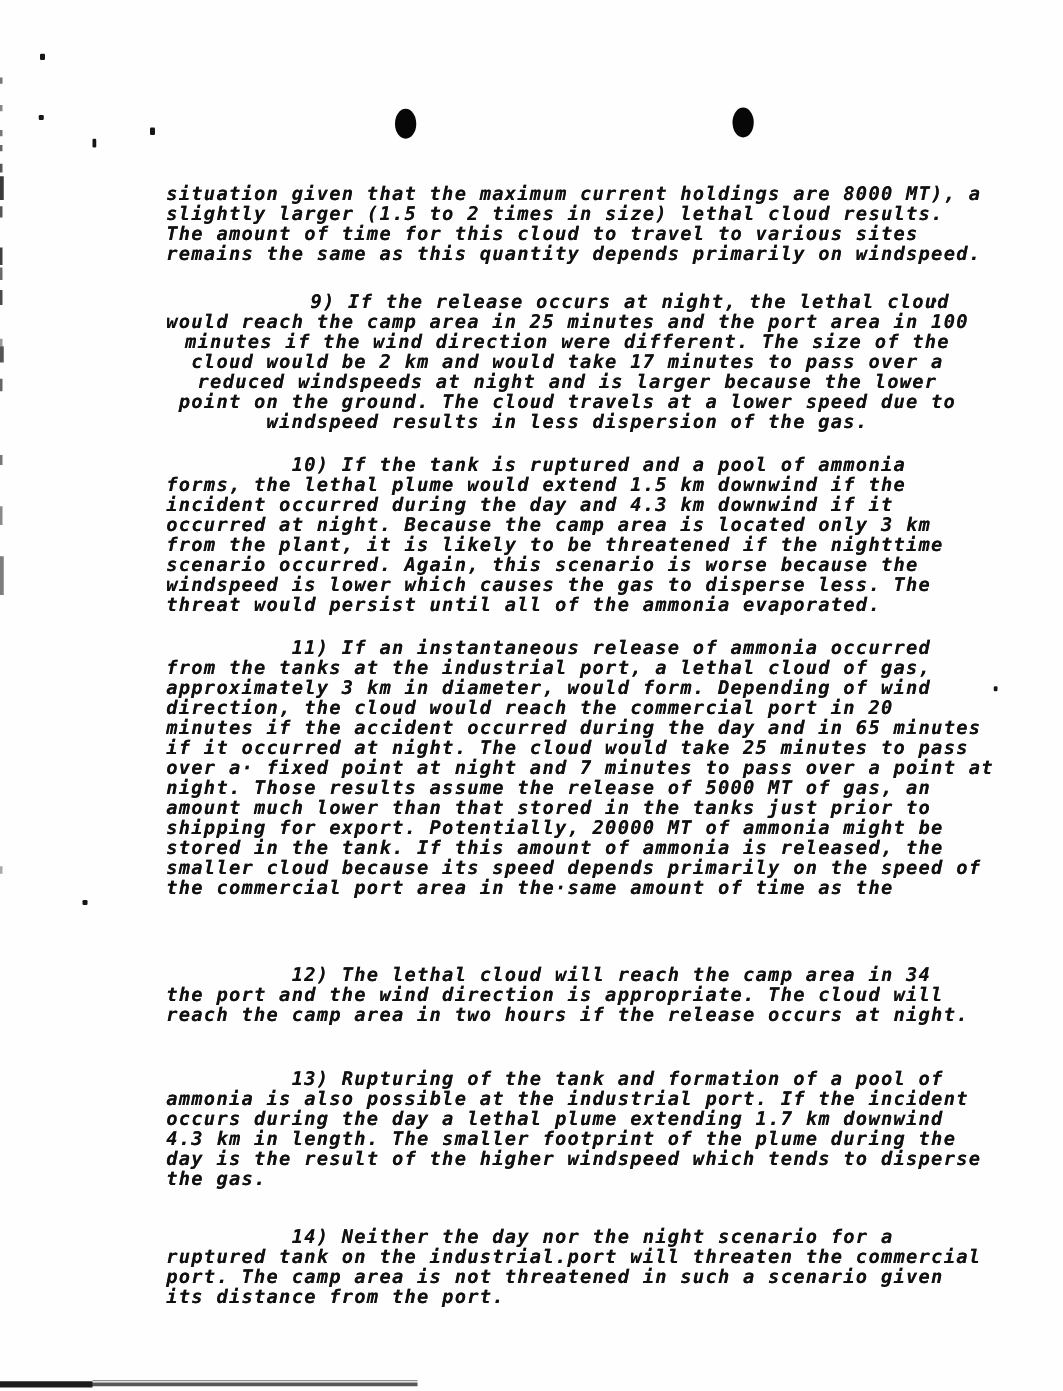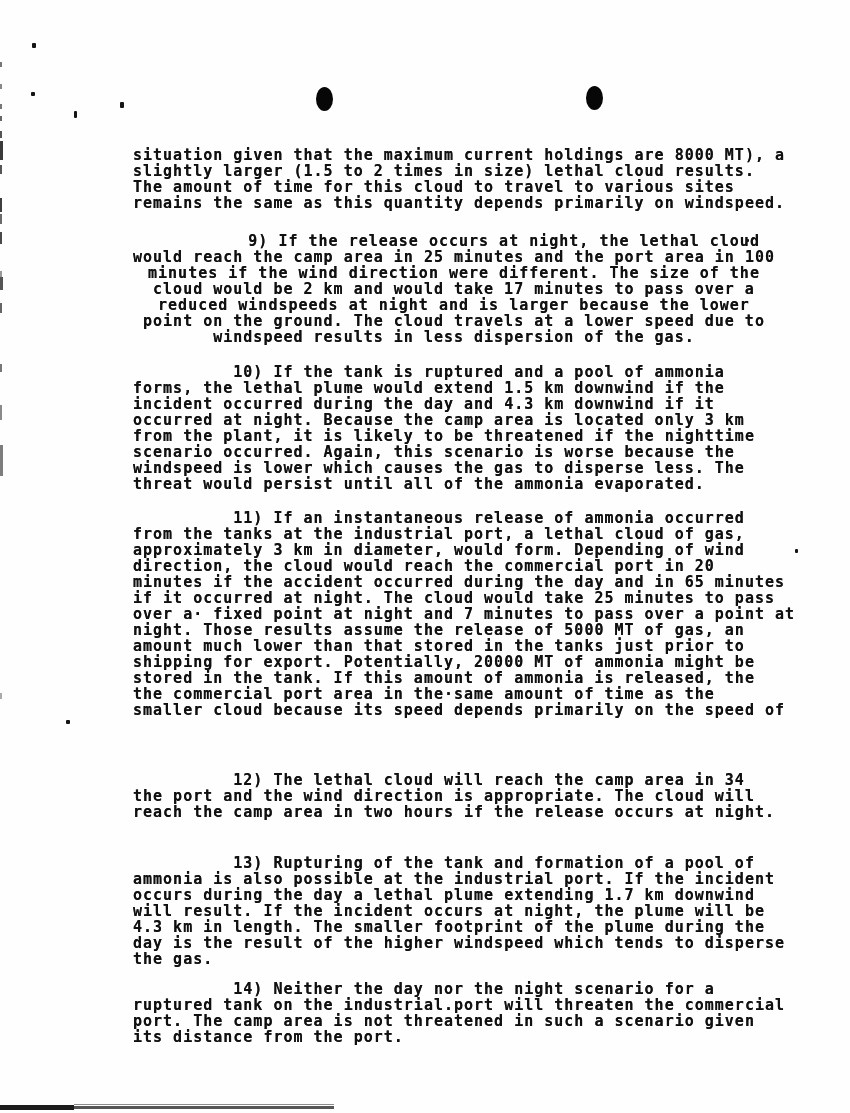--- a/index.html
+++ b/index.html
@@ -18,21 +18,21 @@
   .punch-dot {
     position: absolute;
     background: #070707;
     border-radius: 50%;
   }
   .punch-left  { left: 316px; top: 87px; width: 17px; height: 24px; }
   .punch-right { left: 586px; top: 86px; width: 17px; height: 24px; }
 
   
   .textcol { position: absolute; left: 133px; top: 0; width: 700px; height: 1113px; }
-  .para { position: absolute; left: 0; }
+  .para { position: absolute; left: 0; font-style: italic; }
   .line {
     white-space: pre;
     font-size: 15px;
     line-height: 16px;
     font-weight: 700;
     letter-spacing: 1px;
     color: #101010;
     text-shadow: 0 0 0.5px rgba(0,0,0,0.65);
   }
   .p-cont { top: 147px; }
@@ -128,33 +128,32 @@
         <div class="line">from the tanks at the industrial port, a lethal cloud of gas,</div>
         <div class="line">approximately 3 km in diameter, would form. Depending of wind</div>
         <div class="line">direction, the cloud would reach the commercial port in 20</div>
         <div class="line">minutes if the accident occurred during the day and in 65 minutes</div>
         <div class="line">if it occurred at night. The cloud would take 25 minutes to pass</div>
         <div class="line">over a· fixed point at night and 7 minutes to pass over a point at</div>
         <div class="line">night. Those results assume the release of 5000 MT of gas, an</div>
         <div class="line">amount much lower than that stored in the tanks just prior to</div>
         <div class="line">shipping for export. Potentially, 20000 MT of ammonia might be</div>
         <div class="line">stored in the tank. If this amount of ammonia is released, the</div>
+        <div class="line">smaller cloud because its speed depends primarily on the speed of</div>
         <div class="line">the commercial port area in the·same amount of time as the</div>
-        <div class="line">smaller cloud because its speed depends primarily on the speed of</div>
       </div>
     <div class="para p-12">
         <div class="line">          12) The lethal cloud will reach the camp area in 34</div>
         <div class="line">the port and the wind direction is appropriate. The cloud will</div>
         <div class="line">reach the camp area in two hours if the release occurs at night.</div>
       </div>
     <div class="para p-13">
         <div class="line">          13) Rupturing of the tank and formation of a pool of</div>
         <div class="line">ammonia is also possible at the industrial port. If the incident</div>
         <div class="line">occurs during the day a lethal plume extending 1.7 km downwind</div>
-        <div class="line">will result. If the incident occurs at night, the plume will be</div>
         <div class="line">4.3 km in length. The smaller footprint of the plume during the</div>
         <div class="line">day is the result of the higher windspeed which tends to disperse</div>
         <div class="line">the gas.</div>
       </div>
     <div class="para p-14">
         <div class="line">          14) Neither the day nor the night scenario for a</div>
         <div class="line">ruptured tank on the industrial.port will threaten the commercial</div>
         <div class="line">port. The camp area is not threatened in such a scenario given</div>
         <div class="line">its distance from the port.</div>
       </div>

